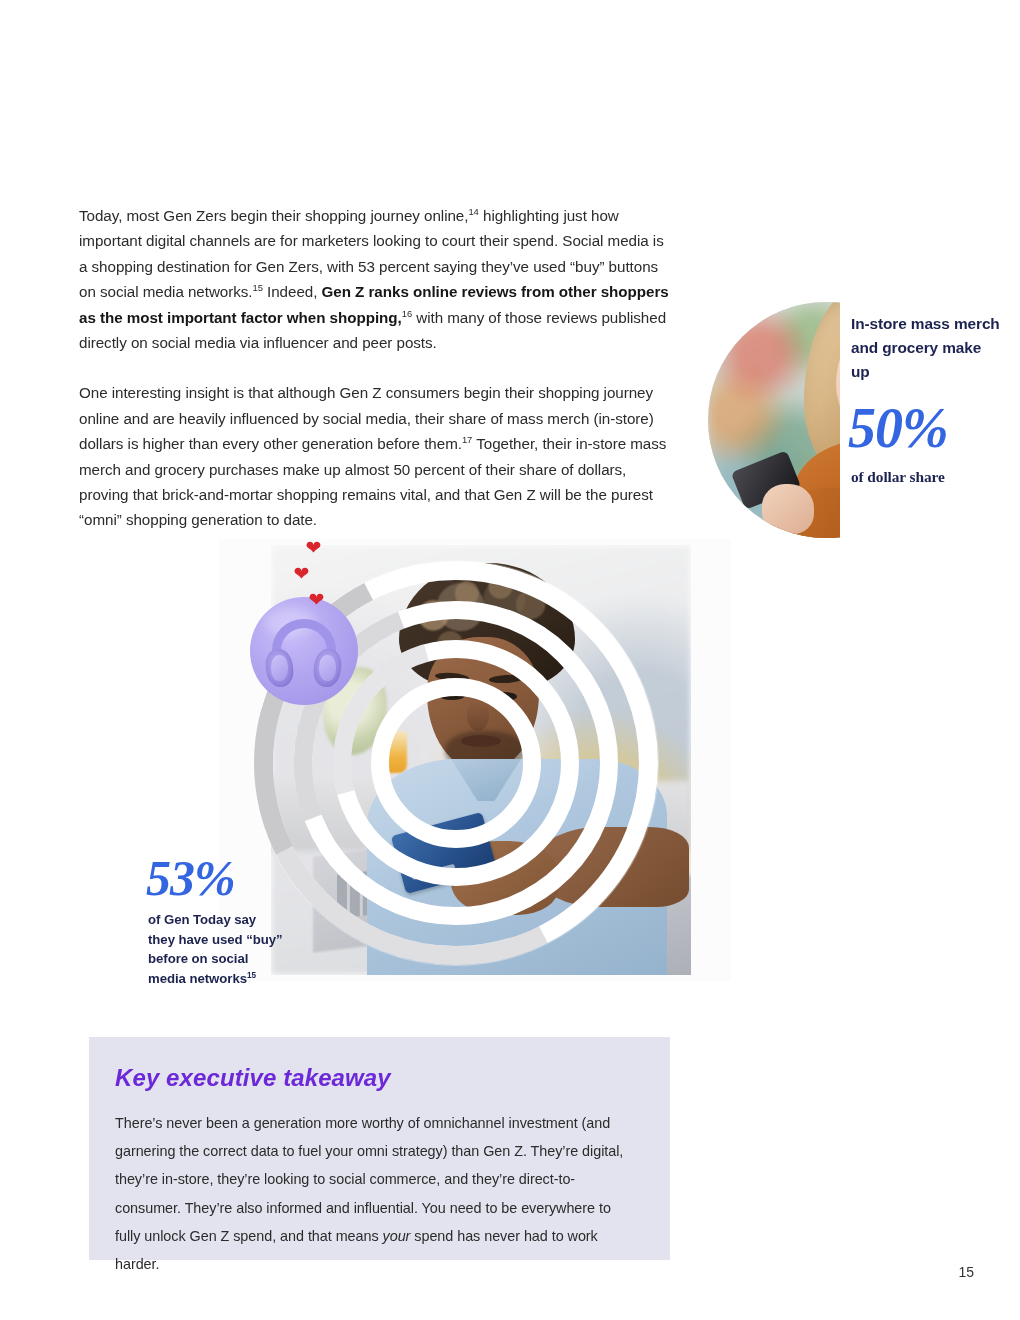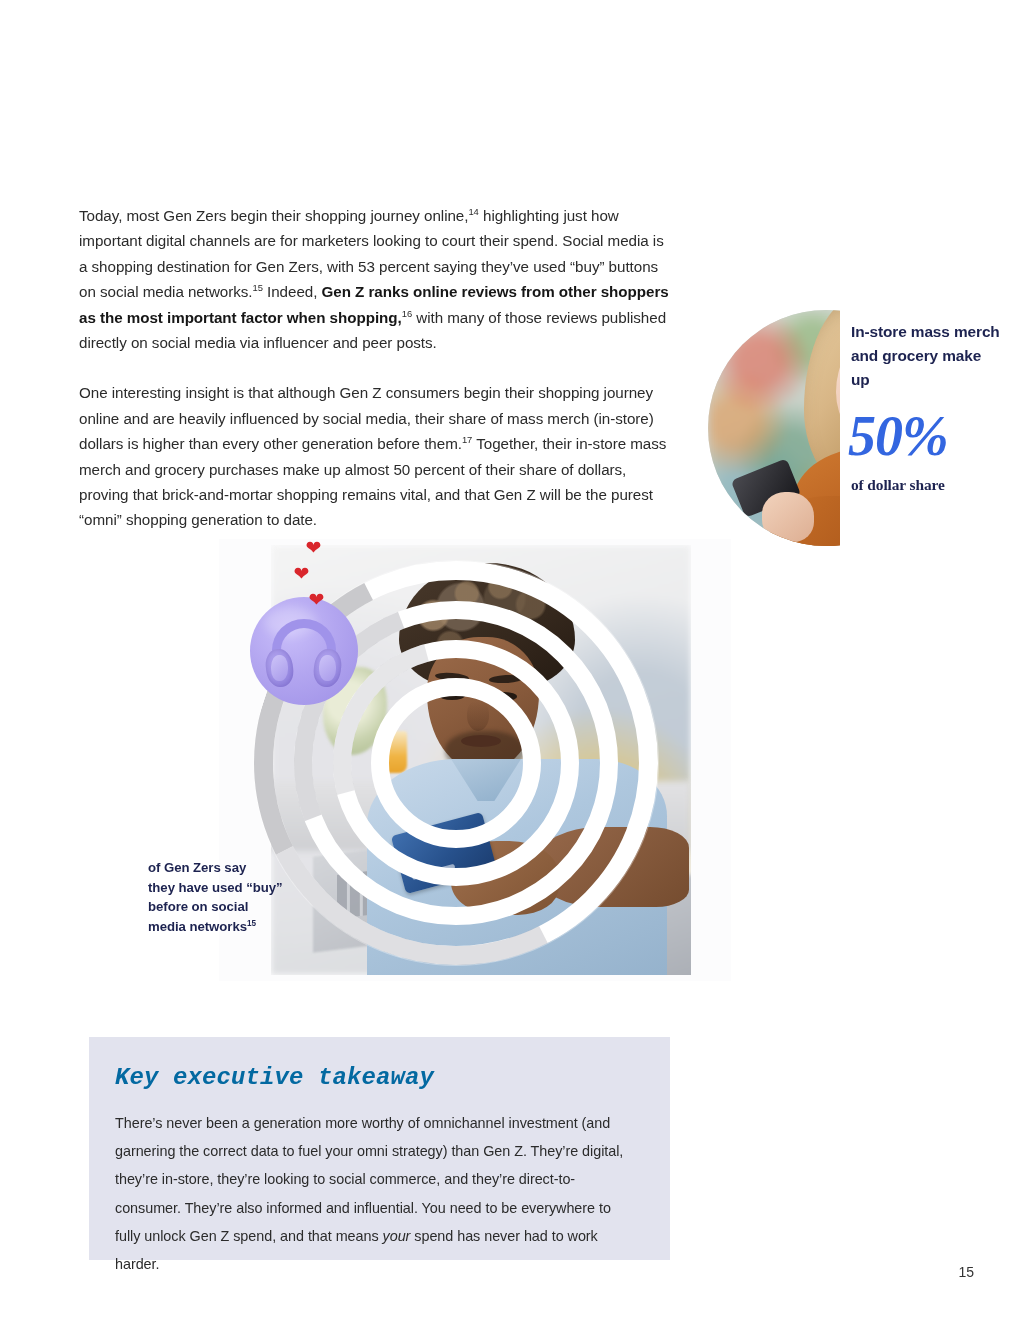--- a/index.html
+++ b/index.html
@@ -36,21 +36,21 @@
   sup {
     font-size: 0.62em;
     vertical-align: super;
     line-height: 0;
   }
 
   
   .callout-right {
     position: absolute;
     left: 708px;
-    top: 310px;
+    top: 302px;
     width: 290px;
     height: 240px;
   }
   .circle-photo {
     position: absolute;
     left: 0;
     top: 0;
     width: 132px;
     height: 236px;
     overflow: hidden;
@@ -444,26 +444,26 @@
     position: absolute;
     left: 89px;
     top: 1037px;
     width: 581px;
     height: 223px;
     background: #e2e3ee;
     box-sizing: border-box;
     padding: 26px 34px 0 26px;
   }
   .takeaway-title {
-    font-family: Liberation Mono, monospace;
+    font-family: Liberation Sans, sans-serif;
     font-style: italic;
     font-weight: 700;
     font-size: 24px;
     line-height: 30px;
-    color: #0369a1;
+    color: #6d28d9;
     letter-spacing: 0.1px;
     margin: 0 0 16px 0;
   }
   .takeaway-body {
     font-size: 14.4px;
     line-height: 28.2px;
     color: #2b2b2b;
     margin: 0;
     letter-spacing: -0.05px;
   }
@@ -565,22 +565,23 @@
     <div class="hb-pad-l"></div>
     <div class="hb-pad-r"></div>
   </div>
 
   <div class="heart heart-1">❤</div>
   <div class="heart heart-2">❤</div>
   <div class="heart heart-3">❤</div>
 </div>
 
 <div class="callout-left">
+  <div class="big-stat-53">53%</div>
   <div class="callout-left-sub">
-    <div>of Gen Zers say</div>
+    <div>of Gen Today say</div>
     <div>they have used “buy”</div>
     <div>before on social</div>
     <div><span>media networks</span><sup>15</sup></div>
   </div>
 </div>
 
 <div class="takeaway">
   <div class="takeaway-title">Key executive takeaway</div>
   <p class="takeaway-body"><span>There’s never been a generation more worthy of omnichannel investment (and garnering the correct data to fuel your omni strategy) than Gen Z. They’re digital, they’re in-store, they’re looking to social commerce, and they’re direct-to-consumer. They’re also informed and influential. You need to be everywhere to fully unlock Gen Z spend, and that means </span><i>your</i><span> spend has never had to work harder.</span></p>
 </div>

